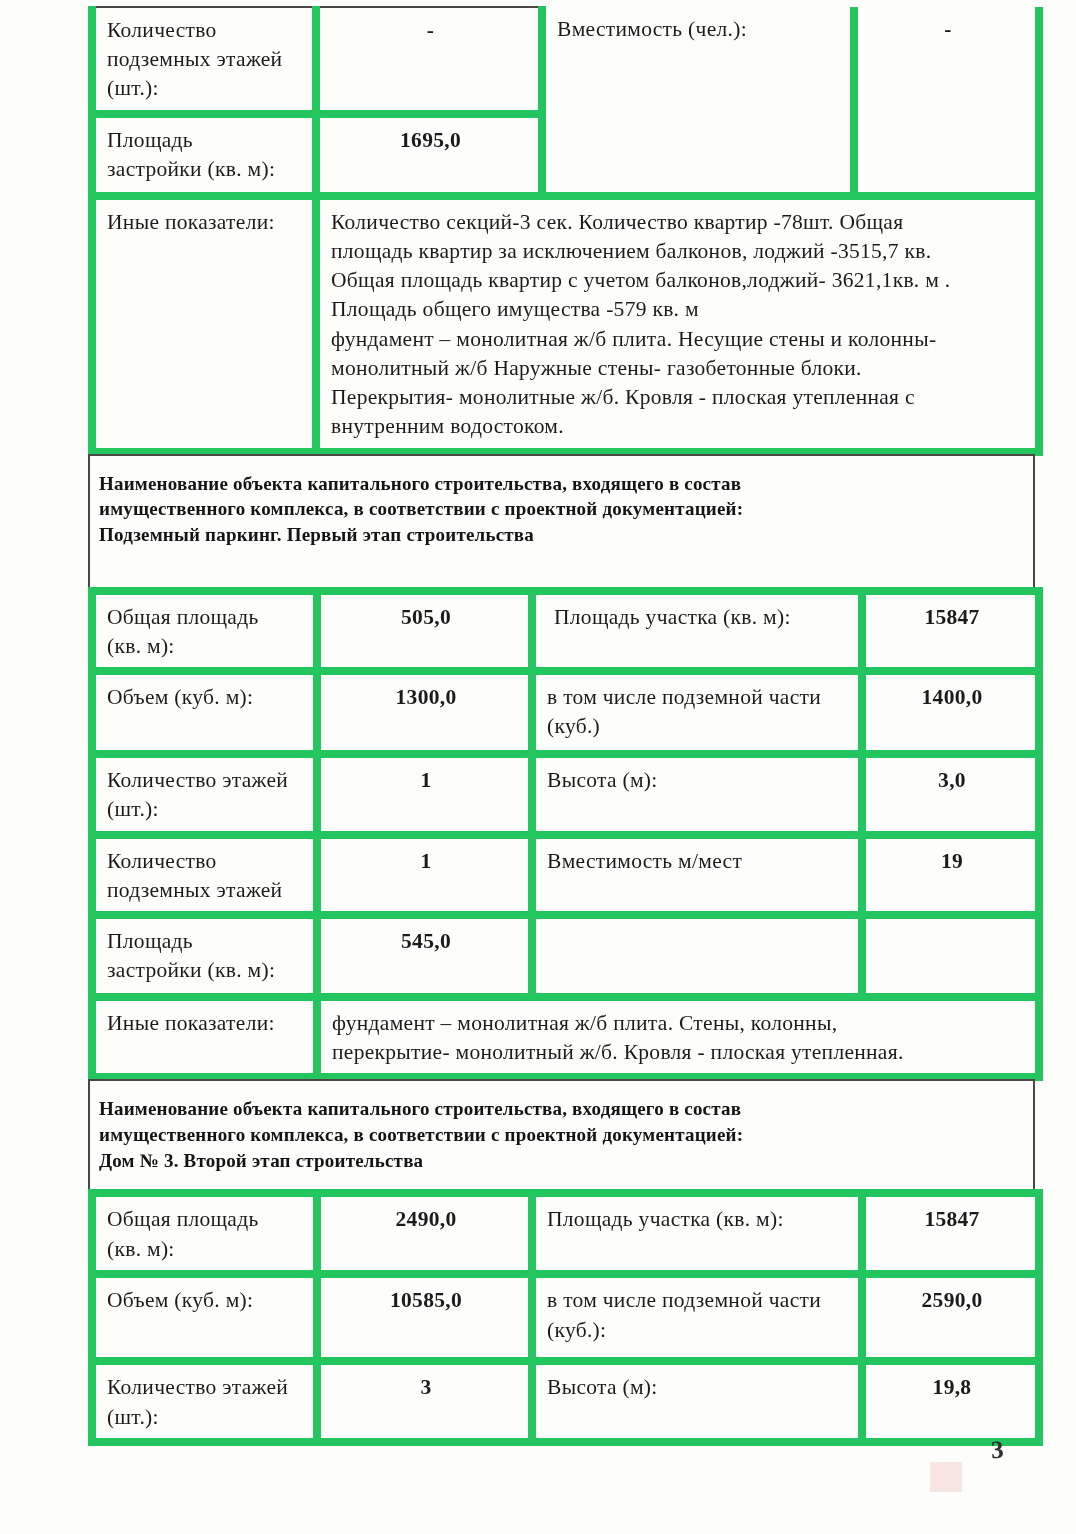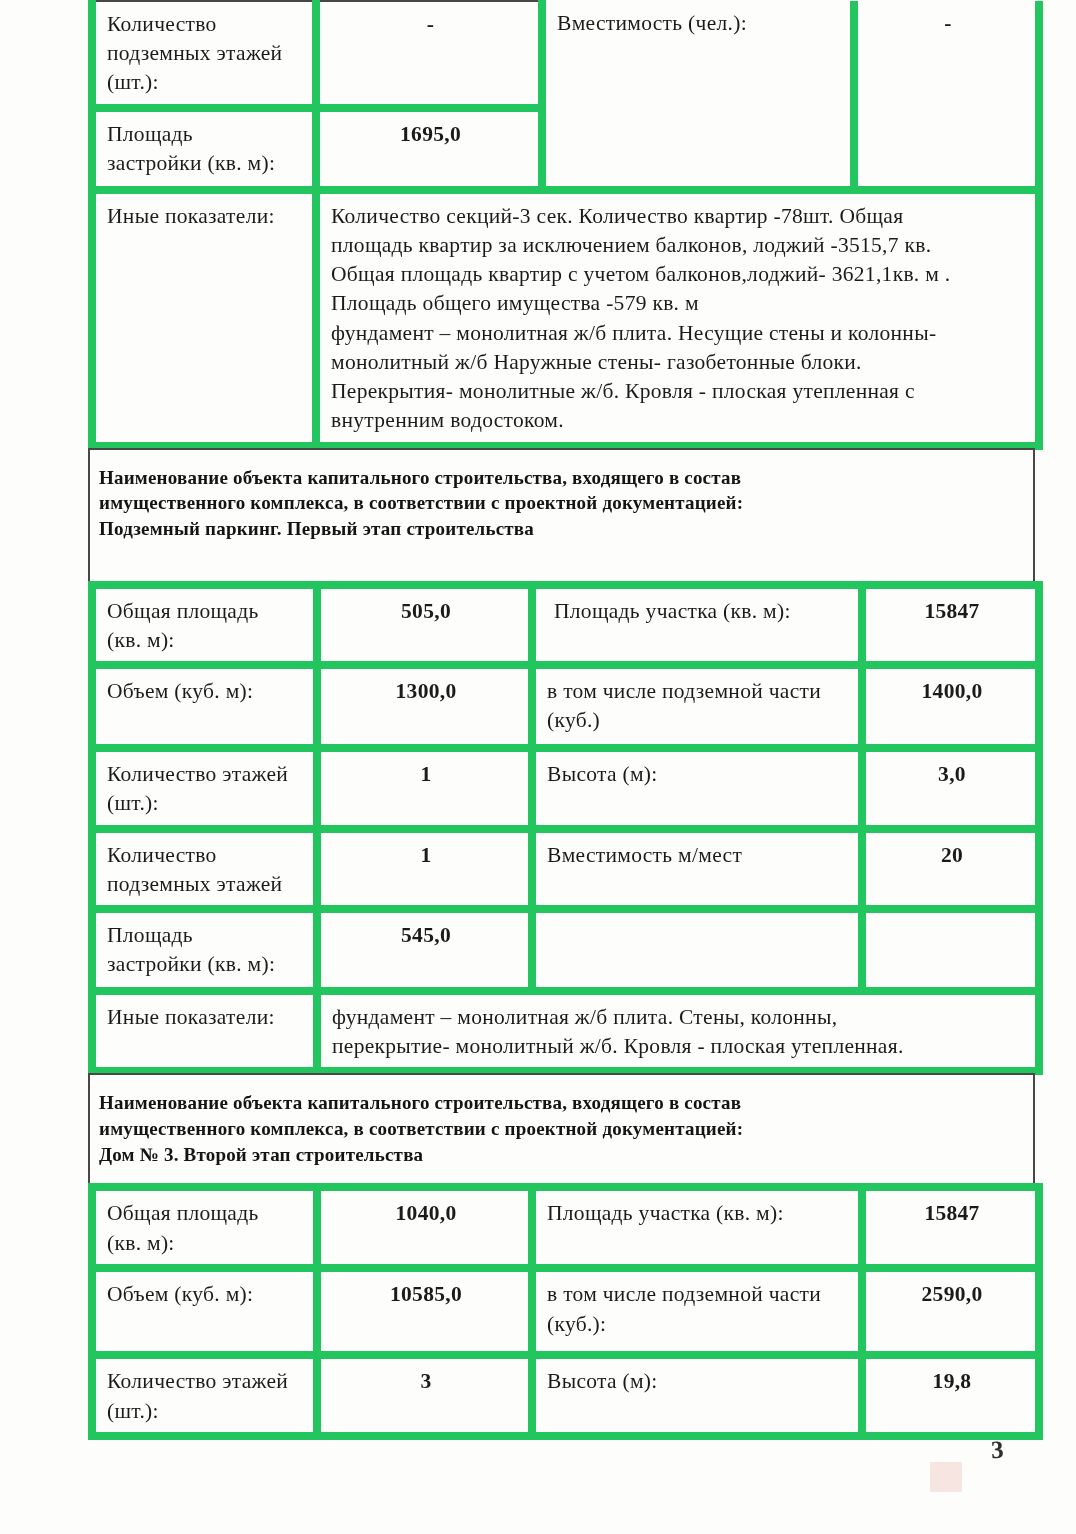--- a/index.html
+++ b/index.html
@@ -5,21 +5,21 @@
   html,body{margin:0;padding:0;}
   body{
     width:1076px;height:1534px;
     background:#fdfdfc;
     font-family:"Liberation Serif","DejaVu Serif",serif;
     color:#1b1b1b;
     position:relative;
     overflow:hidden;
   }
   .sheet{
-    position:absolute;left:88px;top:0;width:947px;
+    position:absolute;left:88px;top:6px;width:947px;
   }
   table.t{
     border-collapse:collapse;table-layout:fixed;width:947px;
     margin-top:-2px;
   }
   table.t td{
     border:8px solid #22c55e;
     vertical-align:top;
     padding:8px 8px 6px 11px;
     font-size:21.5px;line-height:1.36;letter-spacing:.3px;
@@ -137,21 +137,21 @@
 (шт.):</td>
       <td class="val">1</td>
       <td class="lbl">Высота (м):</td>
       <td class="val">3,0</td>
     </tr>
     <tr class="p4">
       <td class="lbl">Количество
 подземных этажей</td>
       <td class="val">1</td>
       <td class="lbl">Вместимость м/мест</td>
-      <td class="val">20</td>
+      <td class="val">19</td>
     </tr>
     <tr class="p5">
       <td class="lbl">Площадь
 застройки (кв. м):</td>
       <td class="val">545,0</td>
       <td class="lbl"></td>
       <td class="val"></td>
     </tr>
     <tr class="p6">
       <td class="lbl">Иные показатели:</td>
@@ -169,21 +169,21 @@
     <colgroup>
         <col style="width:225px">
         <col style="width:215px">
         <col style="width:330px">
         <col style="width:177px">
       </colgroup>
     <tbody>
         <tr class="d1">
       <td class="lbl">Общая площадь
 (кв. м):</td>
-      <td class="val">1040,0</td>
+      <td class="val">2490,0</td>
       <td class="lbl">Площадь участка (кв. м):</td>
       <td class="val">15847</td>
     </tr>
     <tr class="d2">
       <td class="lbl">Объем (куб. м):</td>
       <td class="val">10585,0</td>
       <td class="lbl">в том числе подземной части
 (куб.):</td>
       <td class="val">2590,0</td>
     </tr>

